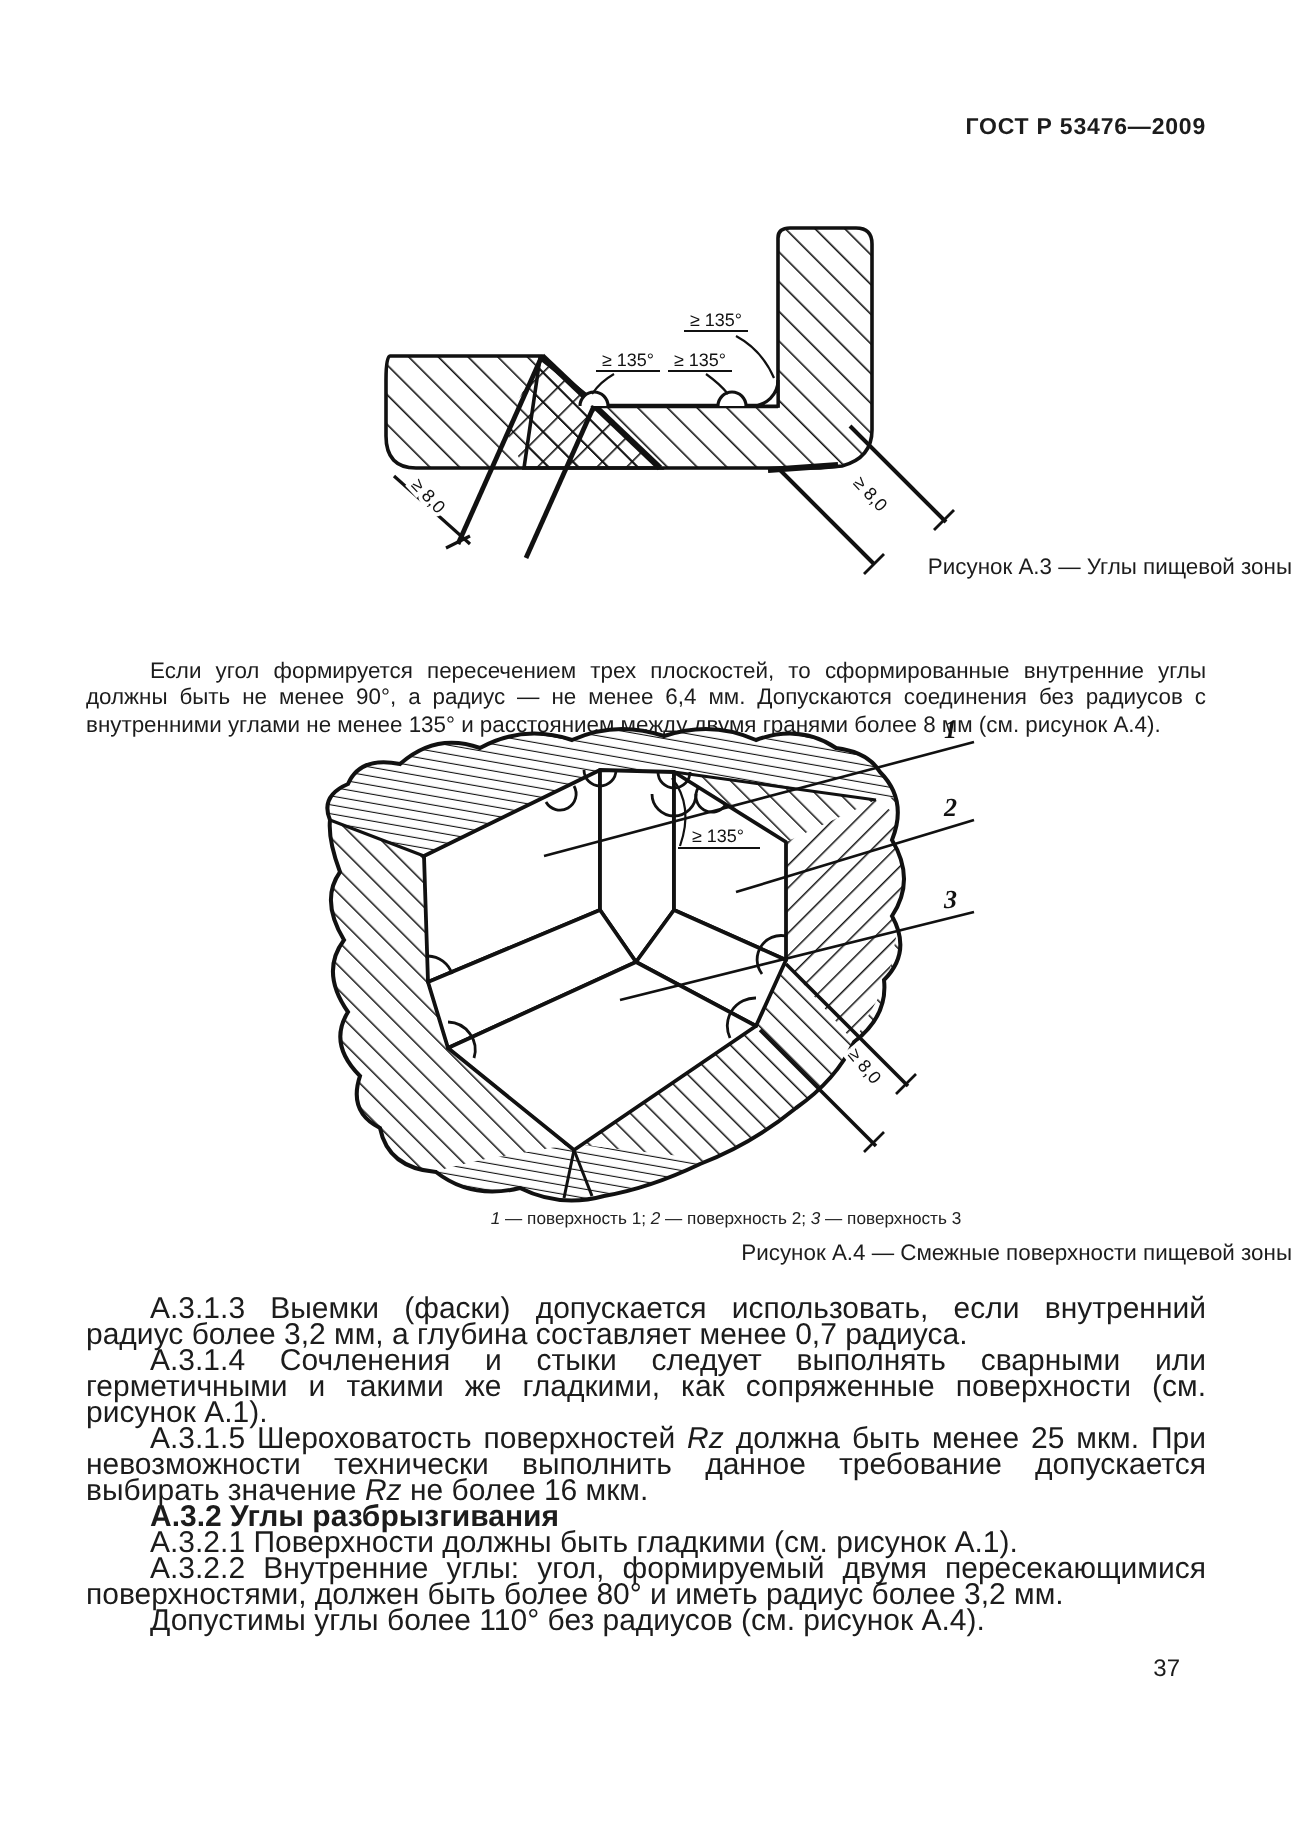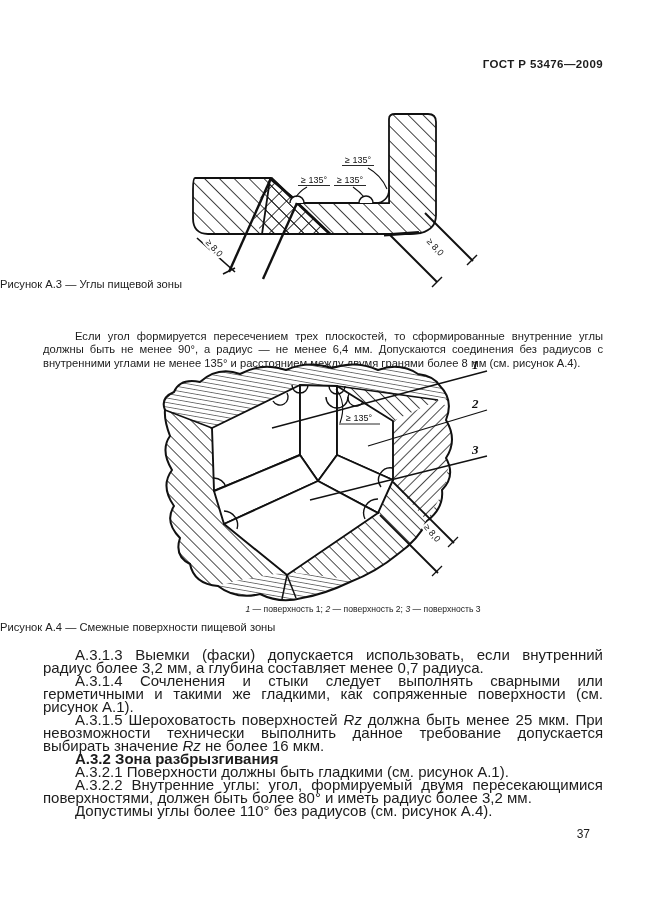--- a/index.html
+++ b/index.html
@@ -1,21 +1,21 @@
 <!DOCTYPE html>
 <html><head>
 <meta charset="utf-8">
 <style>
   html,body{margin:0;padding:0;background:#888;}
   #page{position:relative;width:646px;height:913px;background:#ffffff;
         font-family:"Liberation Sans",sans-serif;color:#1c1c1c;overflow:hidden;}
   .hdr{position:absolute;top:46px;right:43px;font-size:11.5px;font-weight:bold;letter-spacing:.4px;margin-top:12px;}
   .para{position:absolute;left:43px;width:560px;font-size:11.2px;line-height:13.2px;
         text-align:justify;text-indent:32px;}
-  .cap{position:absolute;left:0;width:646px;text-align:left;font-size:11.2px;}
+  .cap{position:absolute;left:0;width:646px;text-align:right;font-size:11.2px;}
   .legend{position:absolute;left:0;width:646px;text-align:center;font-size:8.6px;color:#222;padding-left:40px;}
   .legend .it{font-style:italic;}
   .tblock{position:absolute;left:43px;top:648px;width:560px;font-size:15px;line-height:13px;}
   .tblock p{margin:0;text-align:justify;text-indent:32px;}
   .tblock p.bold{font-weight:bold;}
   .it{font-style:italic;}
   .pagenum{position:absolute;top:827px;right:56px;font-size:12px;}
   .figwrap{position:absolute;}
   svg text{font-family:"Liberation Sans",sans-serif;}
   .dimtxt{font-size:9px;paint-order:stroke;stroke:#fff;stroke-width:4px;fill:#111;}
@@ -182,21 +182,21 @@
   </div>
 
   <div class="legend" style="top:604px"><span class="it">1</span><span> — поверхность 1; </span><span class="it">2</span><span> — поверхность 2; </span><span class="it">3</span><span> — поверхность 3</span></div>
 
   <div class="cap" style="top:621px">Рисунок А.4 — Смежные поверхности пищевой зоны</div>
 
   <div class="tblock">
     <p>А.3.1.3 Выемки (фаски) допускается использовать, если внутренний радиус более 3,2 мм, а глубина составляет менее 0,7 радиуса.</p>
     <p>А.3.1.4 Сочленения и стыки следует выполнять сварными или герметичными и такими же гладкими, как сопряженные поверхности (см. рисунок А.1).</p>
     <p><span>А.3.1.5 Шероховатость поверхностей </span><span class="it">Rz</span><span> должна быть менее 25 мкм. При невозможности технически выполнить данное требование допускается выбирать значение </span><span class="it">Rz</span><span> не более 16 мкм.</span></p>
-    <p class="bold">А.3.2 Зона разбрызгивания</p>
+    <p class="bold">А.3.2 Углы разбрызгивания</p>
     <p>А.3.2.1 Поверхности должны быть гладкими (см. рисунок А.1).</p>
     <p>А.3.2.2 Внутренние углы: угол, формируемый двумя пересекающимися поверхностями, должен быть более 80° и иметь радиус более 3,2 мм.</p>
     <p>Допустимы углы более 110° без радиусов (см. рисунок А.4).</p>
   </div>
 
   <div class="pagenum">37</div>
 
 </div>
 
 </body></html>

